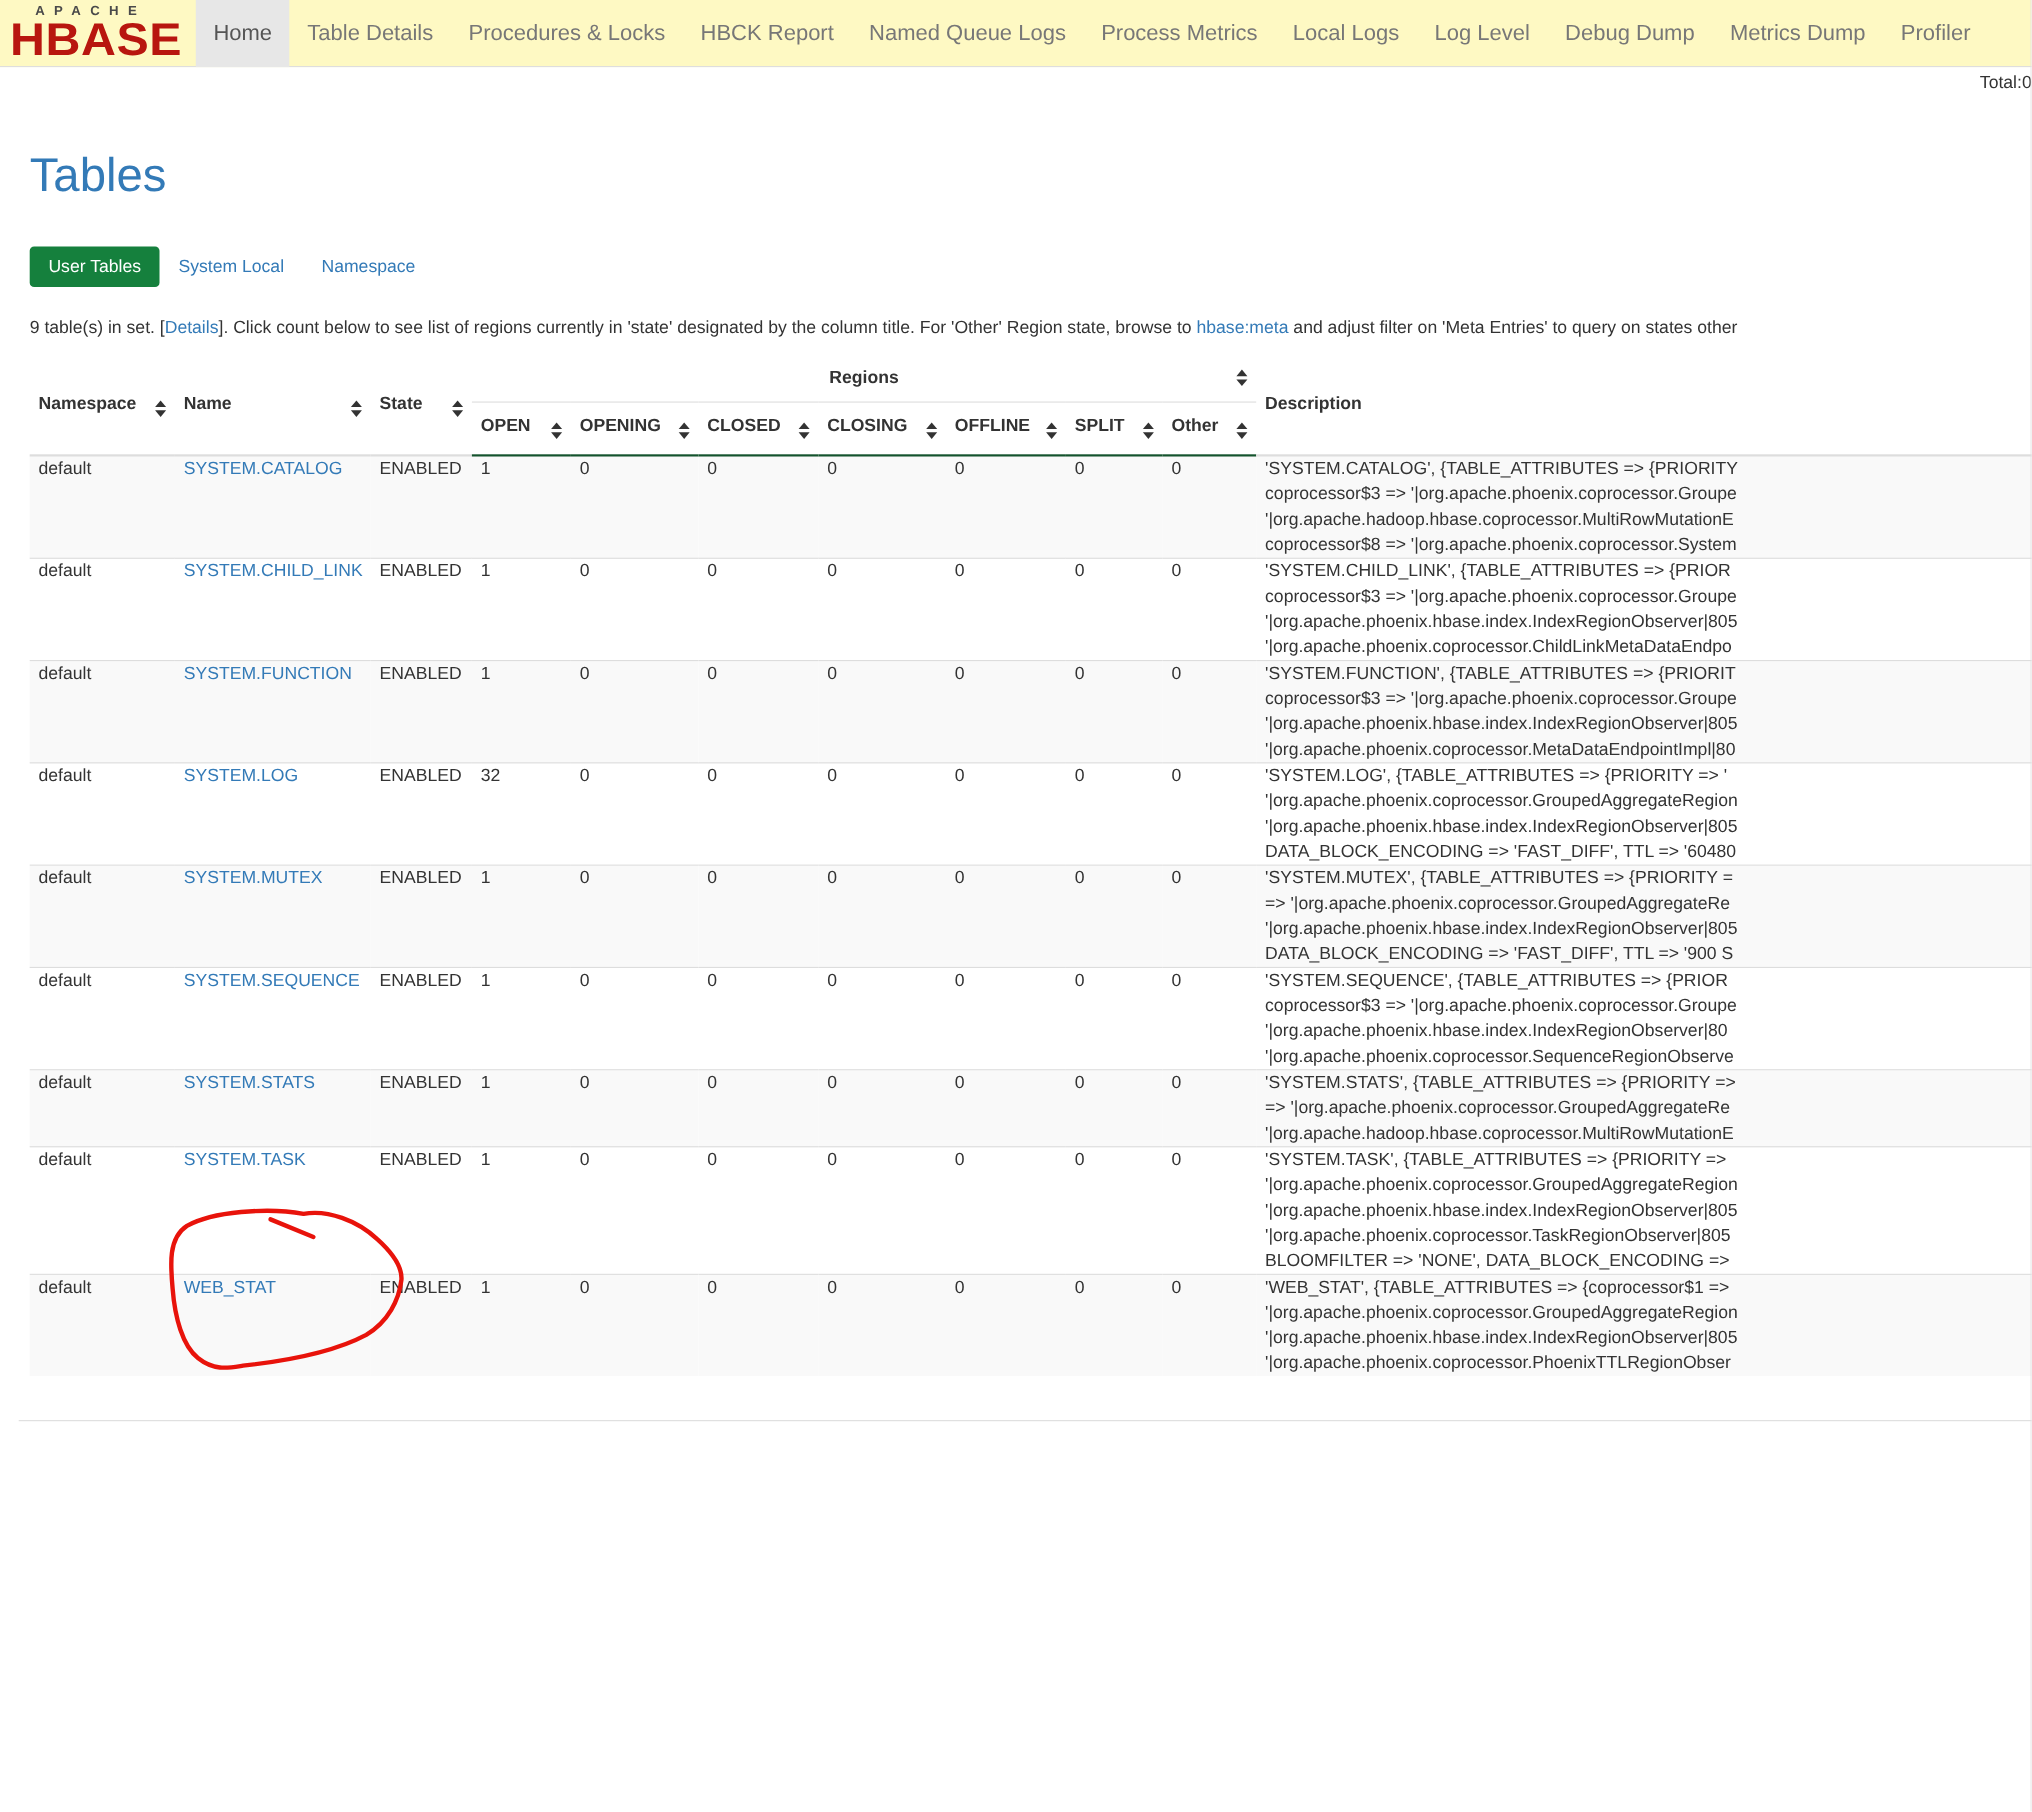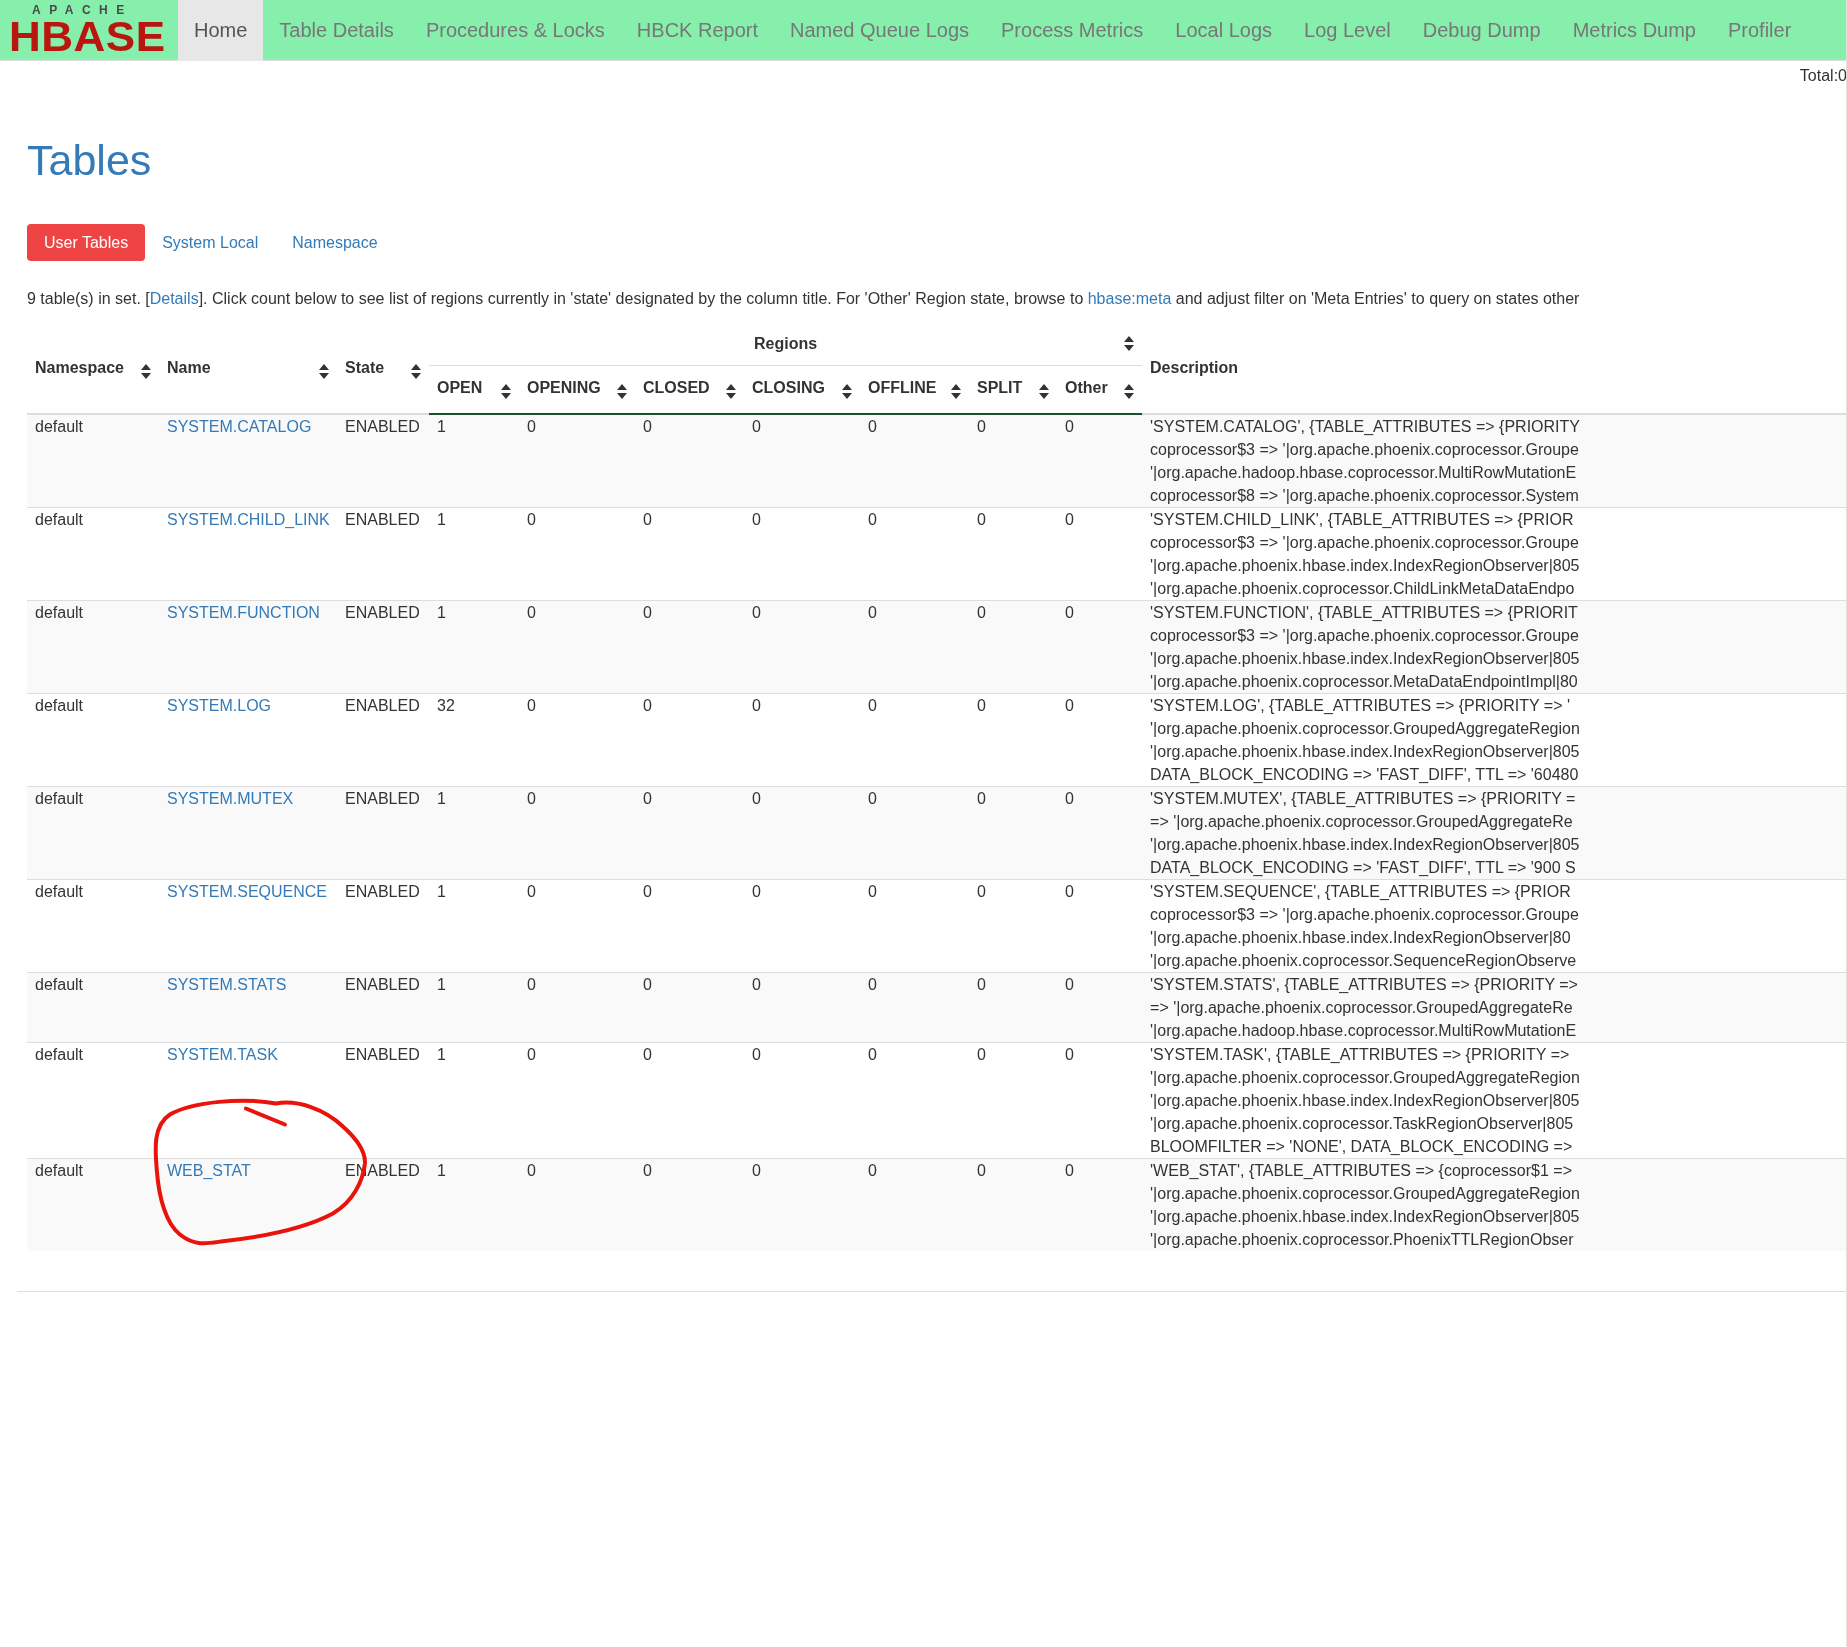--- a/index.html
+++ b/index.html
@@ -3,39 +3,39 @@
 <meta charset="utf-8">
 <style>
   * { box-sizing: border-box; }
   html,body { margin:0; padding:0; }
   body {
     width:1847px; height:1647px; overflow:hidden; position:relative;
     font-family:"Liberation Sans", sans-serif; font-size:16px; color:#333; background:#fff;
   }
 
   
-  .navbar { height:61px; background:#86efac; border-bottom:1px solid #dedede; display:flex; align-items:stretch; }
+  .navbar { height:61px; background:#fef9c3; border-bottom:1px solid #dedede; display:flex; align-items:stretch; }
   .logo { width:178px; display:flex; flex-direction:column; justify-content:center; padding-left:9px; cursor:pointer; }
   .logo-top { font-size:12px; font-weight:bold; letter-spacing:8.5px; color:#4a4a4a; line-height:13px; margin-left:23px; }
   .logo-main { font-size:44px; font-weight:bold; color:#b8160f; line-height:40px; letter-spacing:0.5px; transform:scaleY(0.95); transform-origin:left center; }
   .nav-menu { display:flex; list-style:none; margin:0; padding:0; }
   .nav-menu li { display:block; }
   .nav-menu a { display:block; line-height:61px; padding:0 16px; color:#777; text-decoration:none; font-size:20px; white-space:nowrap; }
   .nav-menu a.active { background:#e7e7e7; color:#555; }
 
   .right-edge { position:absolute; top:0; right:0; width:1px; height:100%; background:#e2e2e2; }
 
   
   .container { padding:0 0 0 27px; }
   .total { margin:3px 0 0 8px; line-height:23px;text-align:right; }
   .page-title { font-size:43px; font-weight:normal; color:#337ab7; margin:51px 0 0 0; line-height:45px; }
 
   .tabs { display:flex; list-style:none; margin:41px 0 0 0; padding:0; }
   .tabs a { display:block; padding:7px 17px; line-height:23px; text-decoration:none; color:#337ab7; border-radius:4px; }
-  .tabs a.active { background:#ef4444; color:#fff; }
+  .tabs a.active { background:#15803d; color:#fff; }
 
   .intro { margin:26px 0 0 0; white-space:nowrap; line-height:23px; }
   .intro a { color:#337ab7; text-decoration:none; }
 
   
   table.tables-table { border-collapse:collapse; table-layout:fixed; width:2542px; margin-top:12px; }
   .tables-table th, .tables-table td { text-align:left; padding:0 8px; }
   .tables-table thead th { vertical-align:middle; font-weight:bold; line-height:23px; }
   .th-flex { display:flex; align-items:flex-end; justify-content:space-between; }
   th.rowspan2 { border-bottom:2px solid #ddd; padding:8px; }

